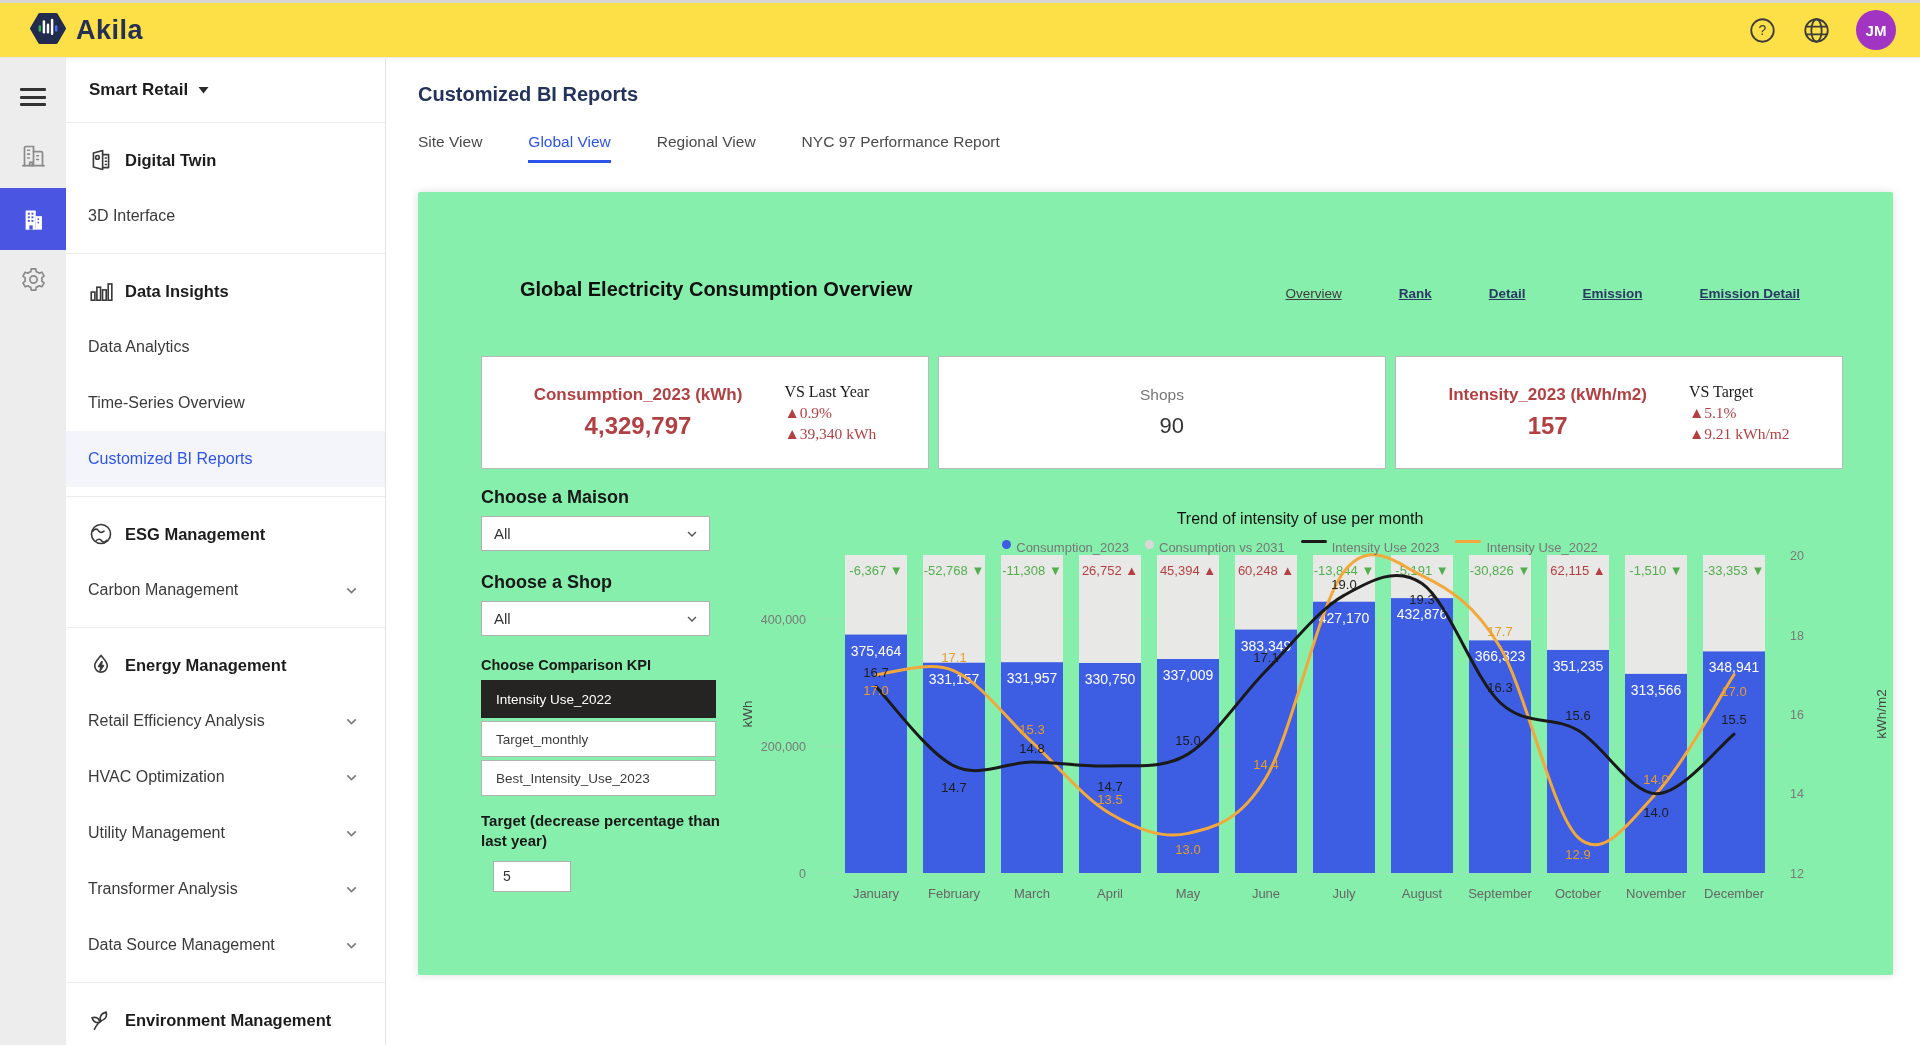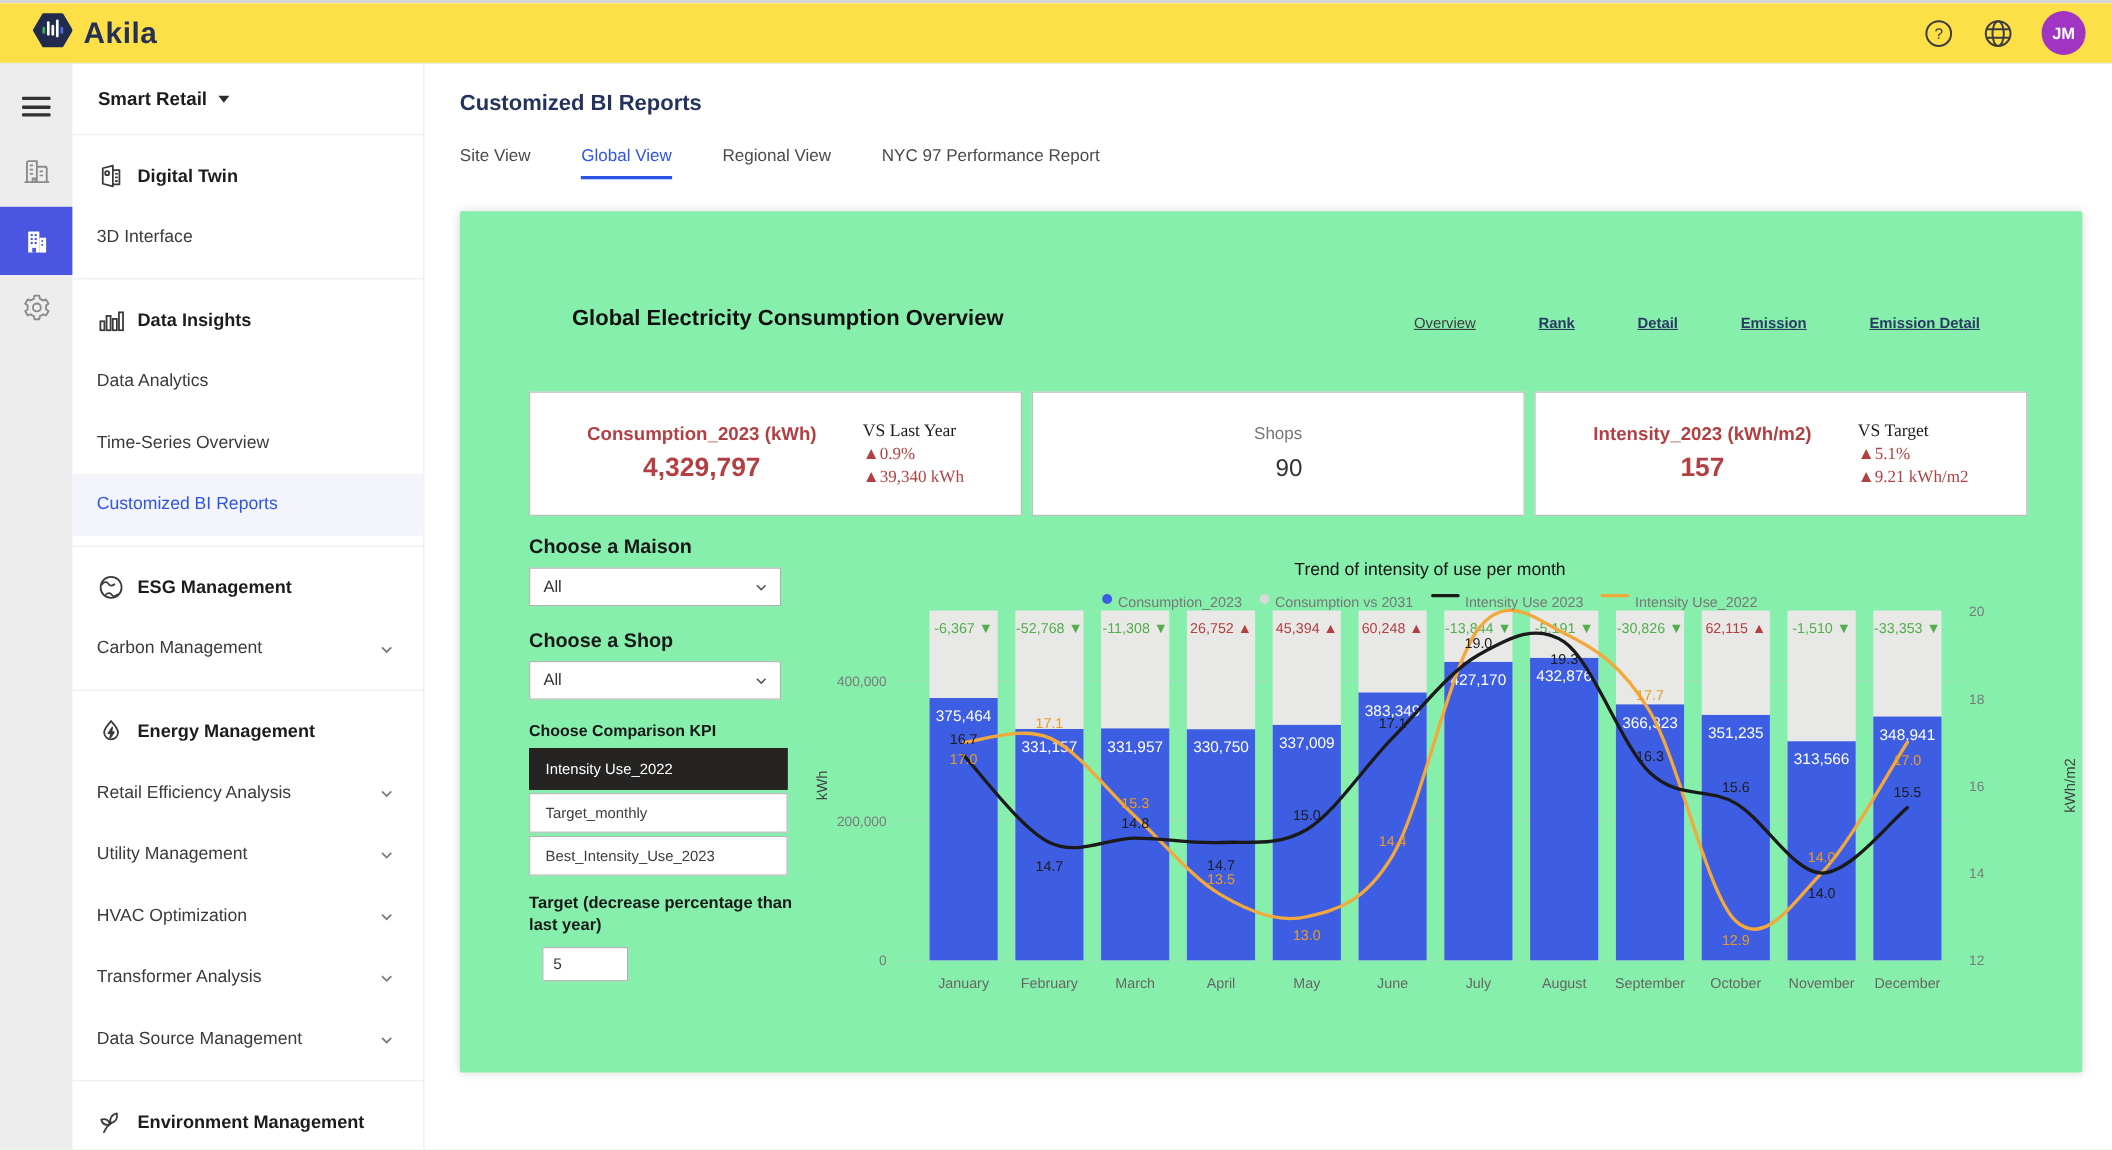--- a/index.html
+++ b/index.html
@@ -247,27 +247,27 @@
             </span>
             <span class="sb-label">Energy Management</span>
           </div>
           <div class="sb-item">
             <span class="sb-item-label">Retail Efficiency Analysis</span>
             <svg width="15" height="15" viewBox="0 0 16 16" fill="none" stroke="#7a7a7a" stroke-width="1.7">
               <path d="M3.5 5.8l4.5 4.5 4.5-4.5"></path>
             </svg>
           </div>
           <div class="sb-item">
+            <span class="sb-item-label">HVAC Optimization</span>
+            <svg width="15" height="15" viewBox="0 0 16 16" fill="none" stroke="#7a7a7a" stroke-width="1.7">
+              <path d="M3.5 5.8l4.5 4.5 4.5-4.5"></path>
+            </svg>
+          </div>
+          <div class="sb-item">
             <span class="sb-item-label">Utility Management</span>
-            <svg width="15" height="15" viewBox="0 0 16 16" fill="none" stroke="#7a7a7a" stroke-width="1.7">
-              <path d="M3.5 5.8l4.5 4.5 4.5-4.5"></path>
-            </svg>
-          </div>
-          <div class="sb-item">
-            <span class="sb-item-label">HVAC Optimization</span>
             <svg width="15" height="15" viewBox="0 0 16 16" fill="none" stroke="#7a7a7a" stroke-width="1.7">
               <path d="M3.5 5.8l4.5 4.5 4.5-4.5"></path>
             </svg>
           </div>
           <div class="sb-item">
             <span class="sb-item-label">Transformer Analysis</span>
             <svg width="15" height="15" viewBox="0 0 16 16" fill="none" stroke="#7a7a7a" stroke-width="1.7">
               <path d="M3.5 5.8l4.5 4.5 4.5-4.5"></path>
             </svg>
           </div>

